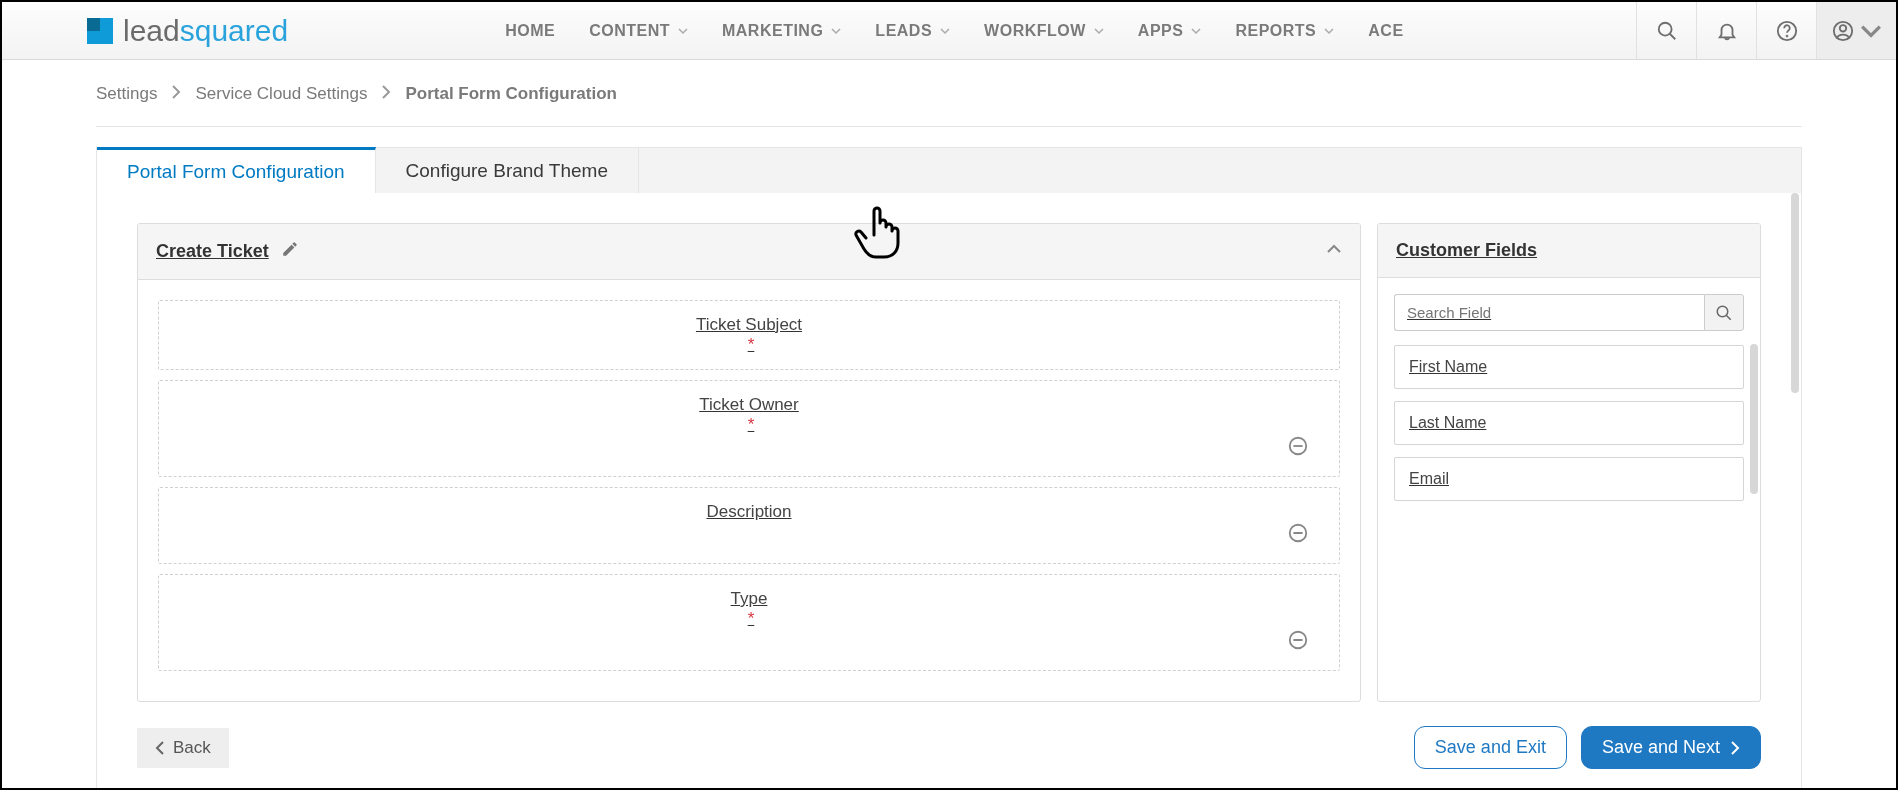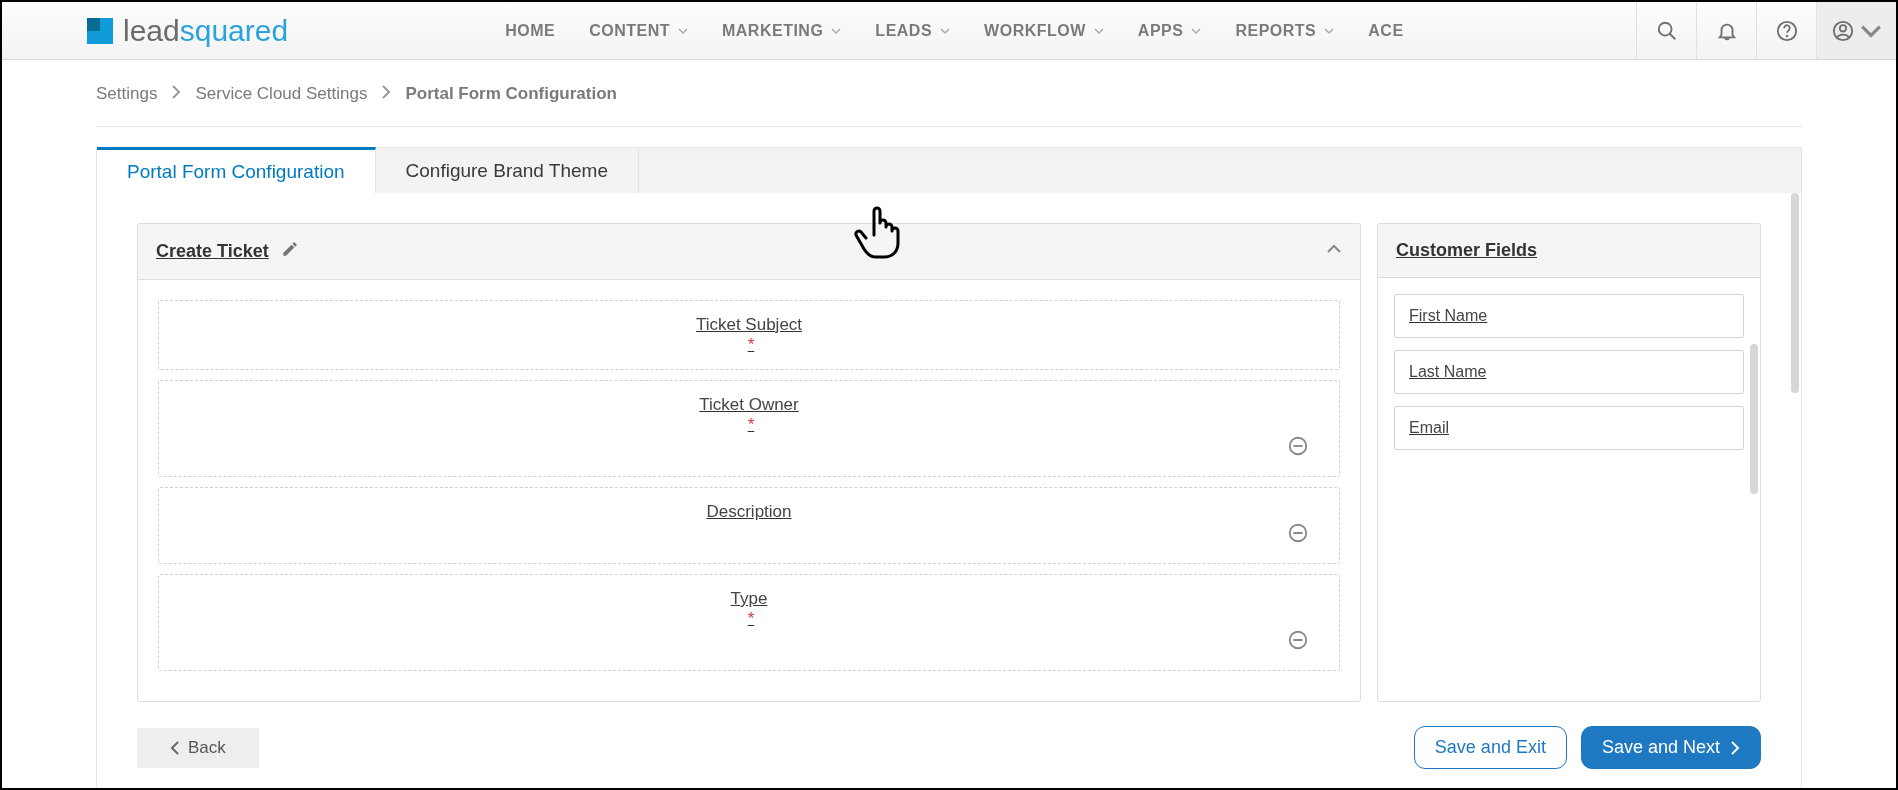--- a/index.html
+++ b/index.html
@@ -63,21 +63,21 @@
   .search-row input { flex:1; border:1px solid #ccc; border-right:none; border-radius:3px 0 0 3px; padding:9px 12px; font-size:15px; outline:none; color:#555; }
   .search-row .sbtn { width:40px; border:1px solid #ccc; border-radius:0 3px 3px 0; background:#f2f2f2; display:flex; align-items:center; justify-content:center; cursor:pointer; }
   .search-row .sbtn svg{width:18px;height:18px;color:#666;}
   
   .drag-field { border:1px solid #d5d5d5; border-radius:2px; padding:12px 14px; margin-bottom:12px; font-size:16px; color:#444; cursor:grab; background:#fff; }
   .side-scroll { position:absolute; right:2px; top:120px; width:8px; height:150px; background:#d7d7d7; border-radius:4px; }
   .side-card { position:relative; overflow:hidden; }
 
   
   .footer { display:flex; align-items:center; margin-top:24px; }
-  .btn-back { background:#eee; border:none; padding:10px 33px; font-size:17px; color:#555; display:flex; align-items:center; cursor:pointer; }
+  .btn-back { background:#eee; border:none; padding:10px 18px; font-size:17px; color:#555; display:flex; align-items:center; cursor:pointer; }
   .btn-back svg{width:10px;height:14px;margin-right:8px;}
   .actions { margin-left:auto; display:flex; gap:14px; }
   .btn { padding:10px 20px; font-size:18px; border-radius:11px; cursor:pointer; display:flex; align-items:center; }
   .btn-outline { border:1px solid #1e78c2; color:#1e78c2; background:#fff; }
   .btn-primary { border:1px solid #1e78c2; color:#fff; background:#1e78c2; }
   .btn-primary svg{width:10px;height:14px;margin-left:10px;}
 
   
   .hand-cursor { position:absolute; left:850px; top:203px; pointer-events:none; }
   .hand-cursor svg{width:50px;height:58px;}
@@ -247,20 +247,29 @@
                   </svg></span>
               </div>
             </div>
         </div>
 
         <div class="card side-card">
           <div class="card-header">
             <span>Customer Fields</span>
           </div>
           <div class="card-body">
+            <div class="search-row">
+              <input type="text" placeholder="Search Field" style="">
+              <div class="sbtn">
+                <svg viewBox="0 0 24 24" fill="none" stroke="currentColor" stroke-width="2">
+                    <circle cx="10" cy="10" r="7"></circle>
+                    <line x1="21" y1="21" x2="15" y2="15"></line>
+                  </svg>
+              </div>
+            </div>
             <div id="drag-fields">
                 <div class="drag-field">First Name</div>
                 <div class="drag-field">Last Name</div>
                 <div class="drag-field">Email</div>
               </div>
           </div>
           <div class="side-scroll"></div>
         </div>
       </div>
 

